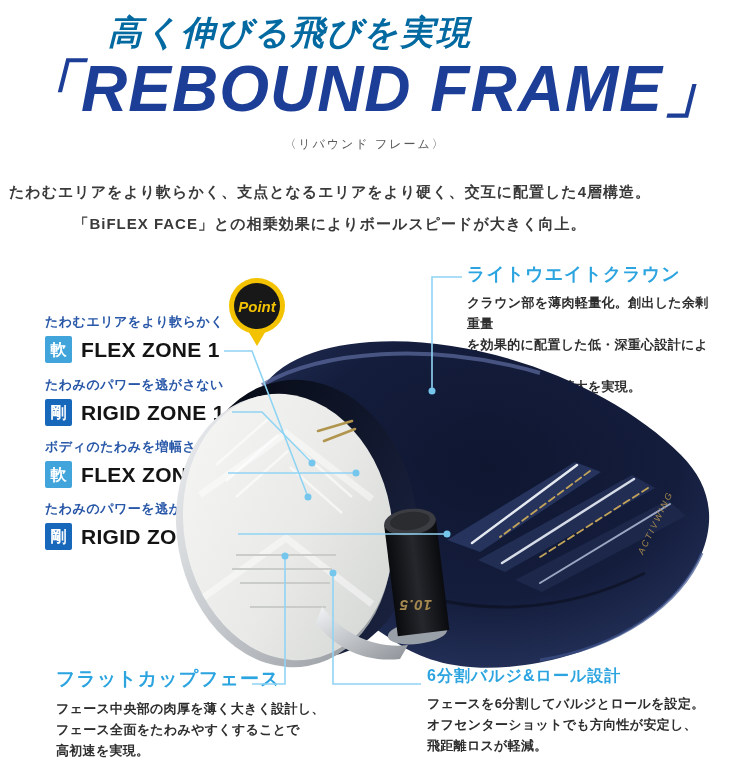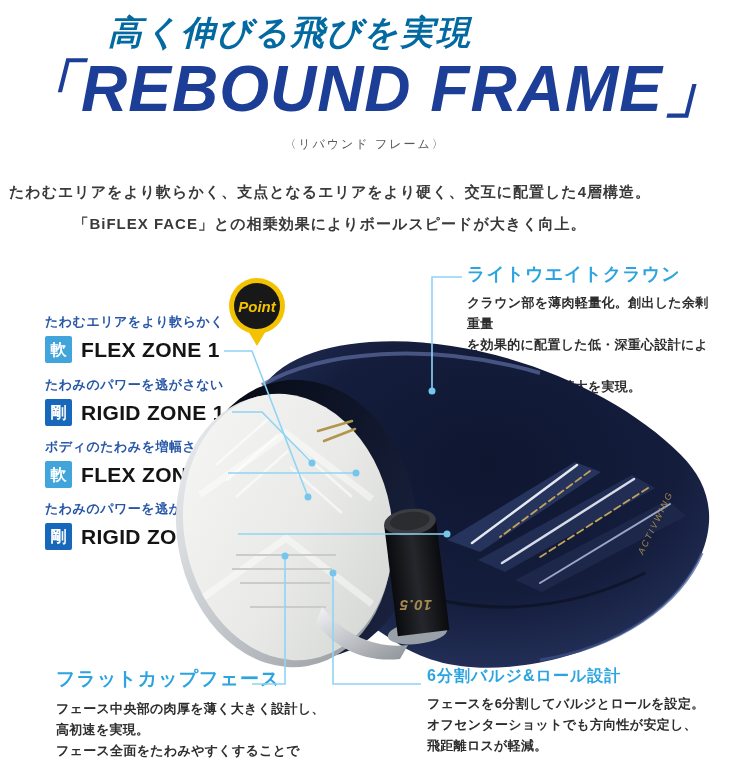--- a/index.html
+++ b/index.html
@@ -112,22 +112,22 @@
   <div class="feature-body">
     <div>クラウン部を薄肉軽量化。創出した余剰重量</div>
     <div>を効果的に配置した低・深重心設計により、</div>
     <div>慣性モーメント拡大を実現。</div>
   </div>
 </div>
 <div class="abs feat-face">
   <div class="feature-title">フラットカップフェース</div>
   <div class="feature-body">
     <div>フェース中央部の肉厚を薄く大きく設計し、</div>
+    <div>フェース全面をたわみやすくすることで</div>
     <div>高初速を実現。</div>
-    <div>フェース全面をたわみやすくすることで</div>
   </div>
 </div>
 <div class="abs feat-bulge">
   <div class="feature-title">6分割バルジ&amp;ロール設計</div>
   <div class="feature-body">
     <div>フェースを6分割してバルジとロールを設定。</div>
     <div>オフセンターショットでも方向性が安定し、</div>
     <div>飛距離ロスが軽減。</div>
   </div>
 </div>

